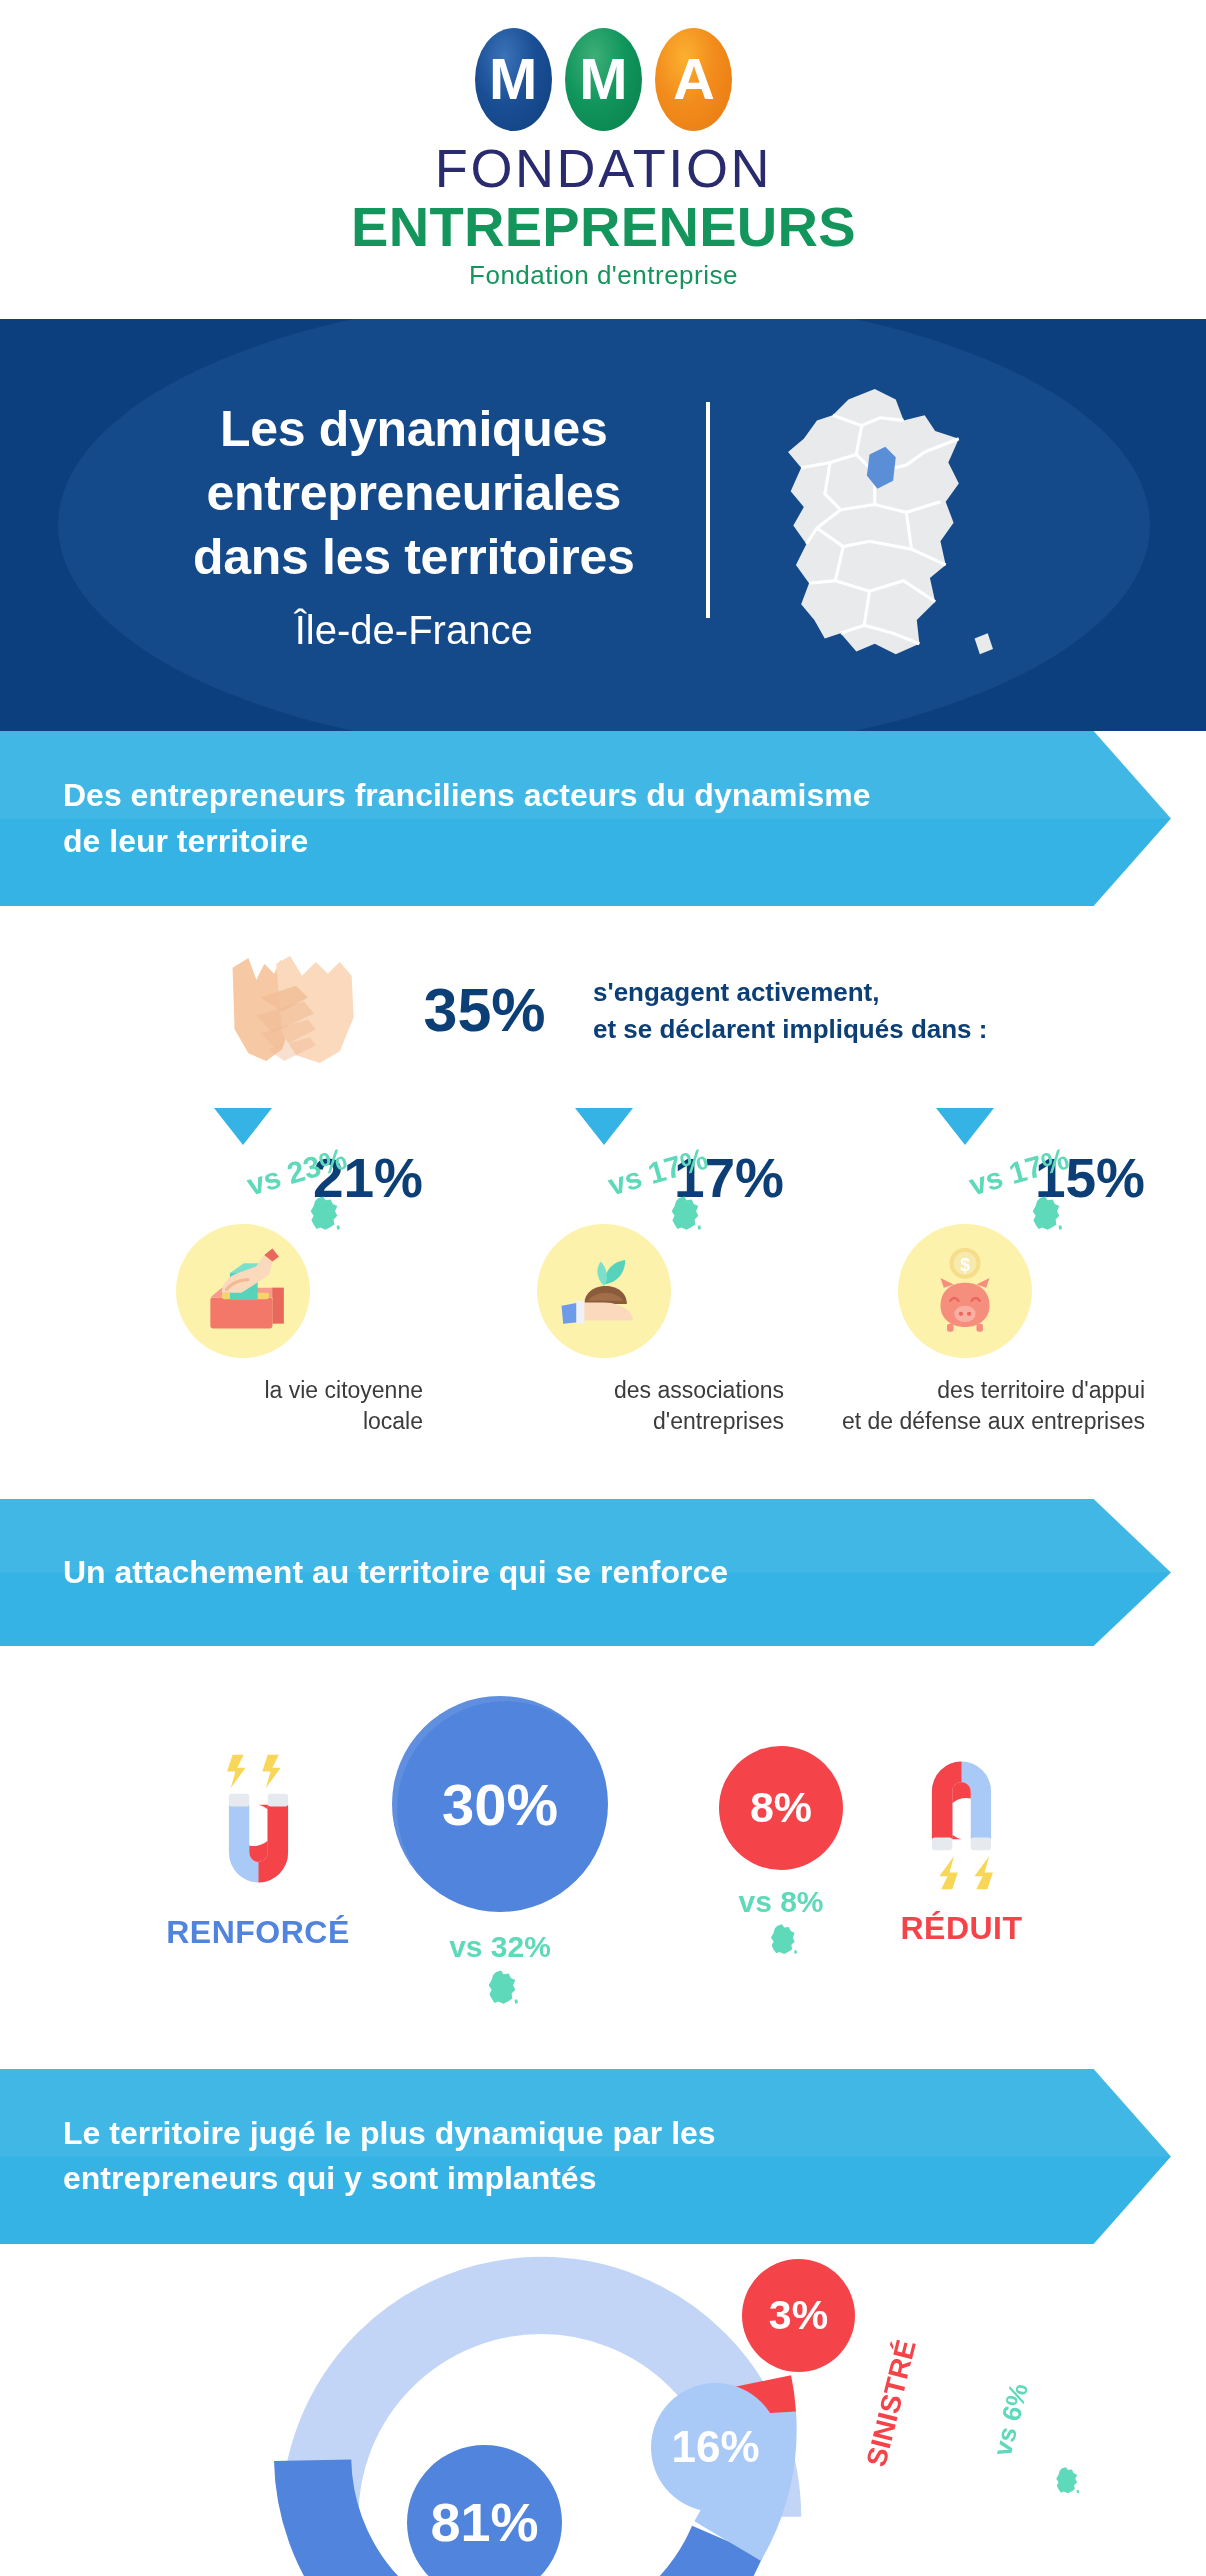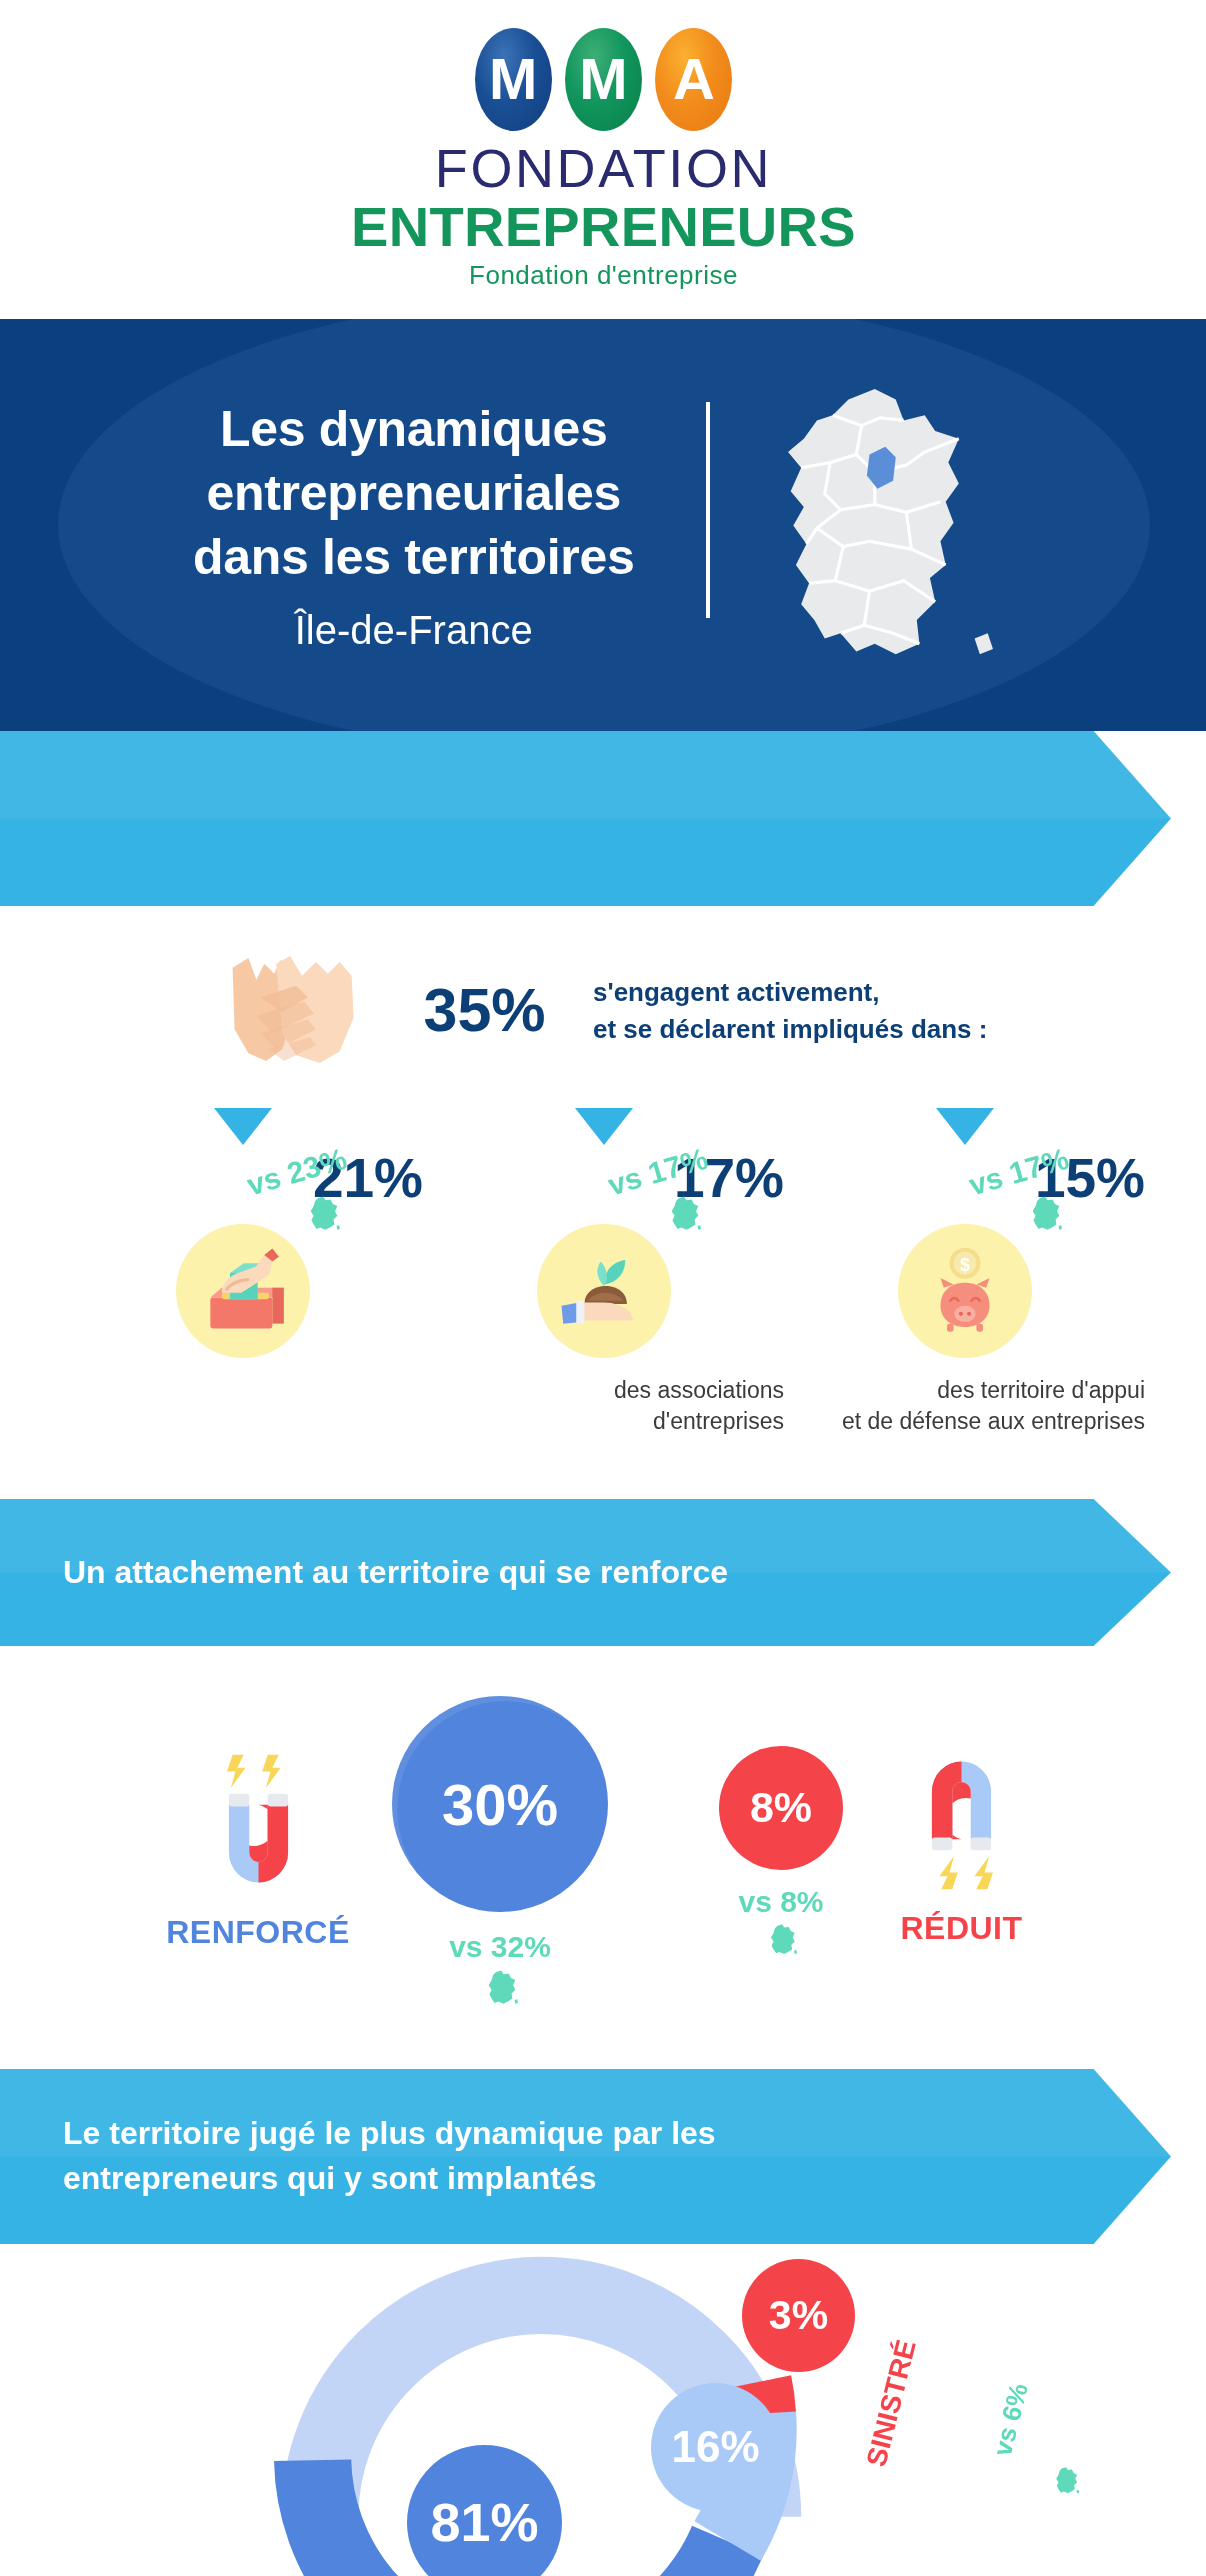--- a/index.html
+++ b/index.html
@@ -220,20 +220,21 @@
       <path d="M172 196 L182 192 L186 204 L176 208 Z" fill="#e9eaec"></path>
     </svg>
   </div>
 </div>
 
 <div class="sec-banner tall">
   <svg class="chev" viewBox="0 0 2342 340" preserveAspectRatio="none">
     <path d="M0 0 H2122 L2272 170 L2122 340 H0 Z" fill="#35b3e4"></path>
     <path d="M0 0 H2122 L2272 170 H0 Z" fill="#ffffff" opacity="0.06"></path>
   </svg>
+  <div class="label">Des entrepreneurs franciliens acteurs du dynamisme de leur territoire</div>
 </div>
 
 <div class="s1-top">
   <svg class="handshake" viewBox="0 0 170 130">
     <path d="M12 22 L28 12 L36 34 L44 18 L54 28 L60 14 L72 26 L74 66 L62 104 L46 116 L28 108 L14 84 Z" fill="#f6c9a4"></path>
     <path d="M56 18 L70 10 L82 30 L96 16 L108 28 L120 16 L132 30 L134 72 L120 106 L100 118 L76 110 L62 88 Z" fill="#fbd9bd"></path>
     <path d="M40 52 L76 40 L88 52 L62 66 Z" fill="#f0bb94" opacity="0.75"></path>
     <path d="M36 70 L84 56 L94 68 L52 88 Z" fill="#f0bb94" opacity="0.6"></path>
     <path d="M40 88 L88 74 L96 84 L56 104 Z" fill="#f0bb94" opacity="0.5"></path>
     <path d="M48 104 L90 92 L96 100 L64 116 Z" fill="#f0bb94" opacity="0.45"></path>
@@ -260,20 +261,24 @@
         <rect x="20" y="68" width="76" height="38" rx="3" fill="#f4786a"></rect>
         <path d="M20 68 L34 56 L110 56 L96 68 Z" fill="#f89b8c"></path>
         <rect x="96" y="56" width="14" height="44" fill="#e9685c"></rect>
         <rect x="34" y="62" width="58" height="8" rx="3" fill="#f6d46a"></rect>
         <path d="M44 38 L78 38 L78 70 L44 70 Z" fill="#58d3bb"></path>
         <path d="M44 38 L61 26 L95 26 L78 38 Z" fill="#7be0cb"></path>
         <path d="M34 62 C34 52 42 42 54 38 L76 30 L86 16 L96 24 L92 40 L74 52 L58 62 Z" fill="#fbd9bd"></path>
         <path d="M86 16 L96 24 L104 18 L96 8 Z" fill="#e9685c"></path>
         <path d="M40 58 C46 50 58 46 66 46" stroke="#f0bb94" stroke-width="4" fill="none" stroke-linecap="round"></path>
       </svg>
+    </div>
+    <div class="s1-caption">
+      <div>la vie citoyenne</div>
+      <div>locale</div>
     </div>
   </div>
 
   <div class="s1-col">
     <div class="tri-down"></div>
     <div class="pct-navy">17%</div>
     <div class="vs-tag" style="left:184px; top:47px;">vs 17%</div>
     <svg class="fr-mini" style="left:242px; top:87px;" viewBox="0 0 100 100">
       <path d="M38 8 L52 4 L58 14 L72 12 L78 24 L90 30 L84 44 L90 56 L80 66 L82 80 L70 88 L58 94 L44 88 L34 92 L26 80 L20 68 L26 56 L18 44 L26 30 L30 16 Z" fill="#5ed9b9"></path>
       <path d="M88 84 L95 82 L97 92 L90 94 Z" fill="#5ed9b9"></path>

